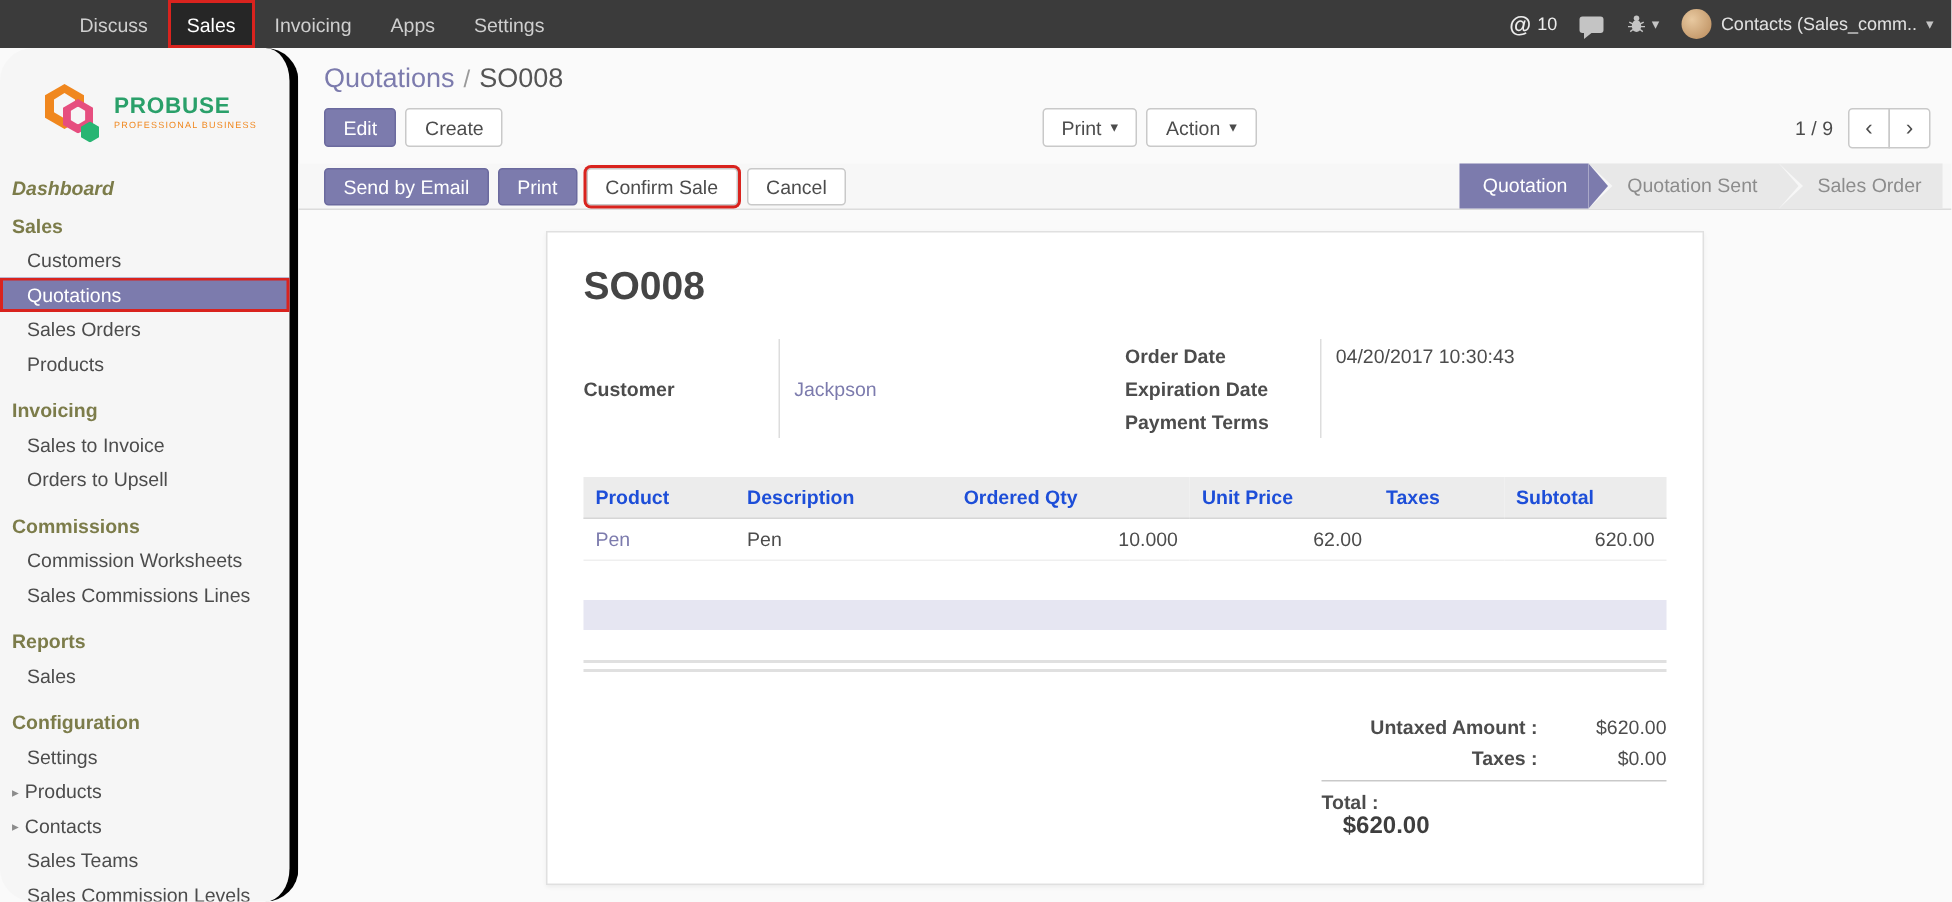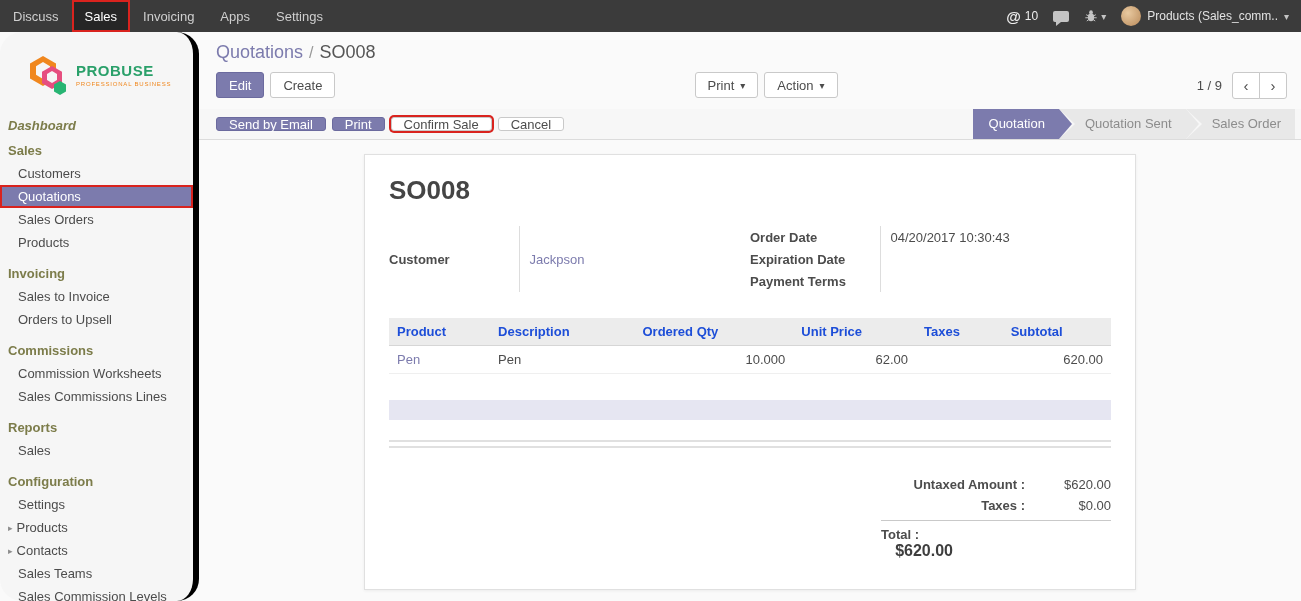--- a/index.html
+++ b/index.html
@@ -3,21 +3,21 @@
 <meta charset="utf-8">
 <style>
   * { margin:0; padding:0; box-sizing:border-box; }
   html,body { width:1301px; height:601px; overflow:hidden; }
   body { font-family:"Liberation Sans", sans-serif; font-size:13px; color:#4c4c4c; background:#fafafa; }
   [data-interactable="true"] { cursor:pointer; }
   a { text-decoration:none; }
 
   
   .topnav { height:32px; background:var(--topnav-bg,#3b3b3b); display:flex; align-items:stretch; }
-  .apps { display:flex; }
+  .apps { display:flex;margin-left:40px; }
   .app { display:flex; align-items:center; padding:0 13px; color:#cfcfcf; font-size:13px; }
   .app.active { background:#262626; color:#fff; }
   .nav-right { margin-left:auto; display:flex; align-items:center; gap:15px; padding-right:12px; }
   .mention { display:flex; align-items:center; gap:4px; color:#ededed; }
   .mention .at { font-size:15px; font-weight:bold; }
   .mention .count { font-size:12px; }
   .chat { display:flex; align-items:center; }
   .bubble { width:16px; height:11px; background:#c4c4c4; border-radius:2px; position:relative; display:inline-block; }
   .bubble::after { content:""; position:absolute; left:3px; bottom:-4px; width:0; height:0;
     border-top:4px solid #c4c4c4; border-right:5px solid transparent; }
@@ -69,21 +69,21 @@
   .pager { display:flex; align-items:center; gap:10px; }
   .pager-val { font-size:13px; color:#4c4c4c; }
   .pager-btns { display:flex; }
   .pager-btn { width:28px; height:27px; border:1px solid #c9c9c9; background:#fff; border-radius:3px;
                display:flex; align-items:center; justify-content:center; font-size:15px; color:#4c4c4c; }
   .pager-btn + .pager-btn { margin-left:-1px; border-top-left-radius:0; border-bottom-left-radius:0; }
   .pager-btn:first-child { border-top-right-radius:0; border-bottom-right-radius:0; }
 
   .toolbar { display:flex; align-items:center; height:31px; background:#f7f7f7;
              border-bottom:1px solid #dcdcdc; padding-left:17px; }
-  .toolbar .grp .btn { height:14px; }
+  .toolbar .grp .btn { height:25px; }
 
   .steps { margin-left:auto; display:flex; height:30px; line-height:30px; font-size:13px; margin-right:6px; }
   .step { position:relative; background:#e8e8e8; color:#8c8c8c; padding:0 14px 0 26px; }
   .step:nth-child(1) { z-index:6; padding-left:16px; }
   .step:nth-child(2) { z-index:5; }
   .step:nth-child(3) { z-index:4; }
   .step::before { content:""; position:absolute; right:-16px; top:0; border-top:15px solid transparent;
                   border-bottom:15px solid transparent; border-left:16px solid #f7f7f7; z-index:1; }
   .step::after  { content:""; position:absolute; right:-13px; top:0; border-top:15px solid transparent;
                   border-bottom:15px solid transparent; border-left:13px solid #e8e8e8; z-index:2; }
@@ -148,21 +148,21 @@
     <span class="debug" data-interactable="true">
       <svg width="14" height="14" viewBox="0 0 16 16">
         <ellipse cx="8" cy="9.5" rx="3.6" ry="4.6" fill="#c4c4c4"></ellipse>
         <circle cx="8" cy="3.6" r="2.1" fill="#c4c4c4"></circle>
         <path d="M2.5 6.5l3 1.6M13.5 6.5l-3 1.6M1.5 10h3.2M14.5 10h-3.2M3.2 13.8l2.6-2M12.8 13.8l-2.6-2" stroke="#c4c4c4" stroke-width="1.1" fill="none"></path>
       </svg>
       <span class="caret" data-interactable="false">▾</span>
     </span>
     <span class="user" data-interactable="true">
       <span class="avatar" data-interactable="false"></span>
-      <span class="uname" data-interactable="false">Products (Sales_comm..</span>
+      <span class="uname" data-interactable="false">Contacts (Sales_comm..</span>
       <span class="caret" data-interactable="false">▾</span>
     </span>
   </div>
 </header>
 
 <div class="body">
   <aside class="sidebar" data-interactable="false">
     <div class="logo-box" data-interactable="true">
       <span class="hexwrap" data-interactable="false">
         <span class="hex h-orange"></span>

